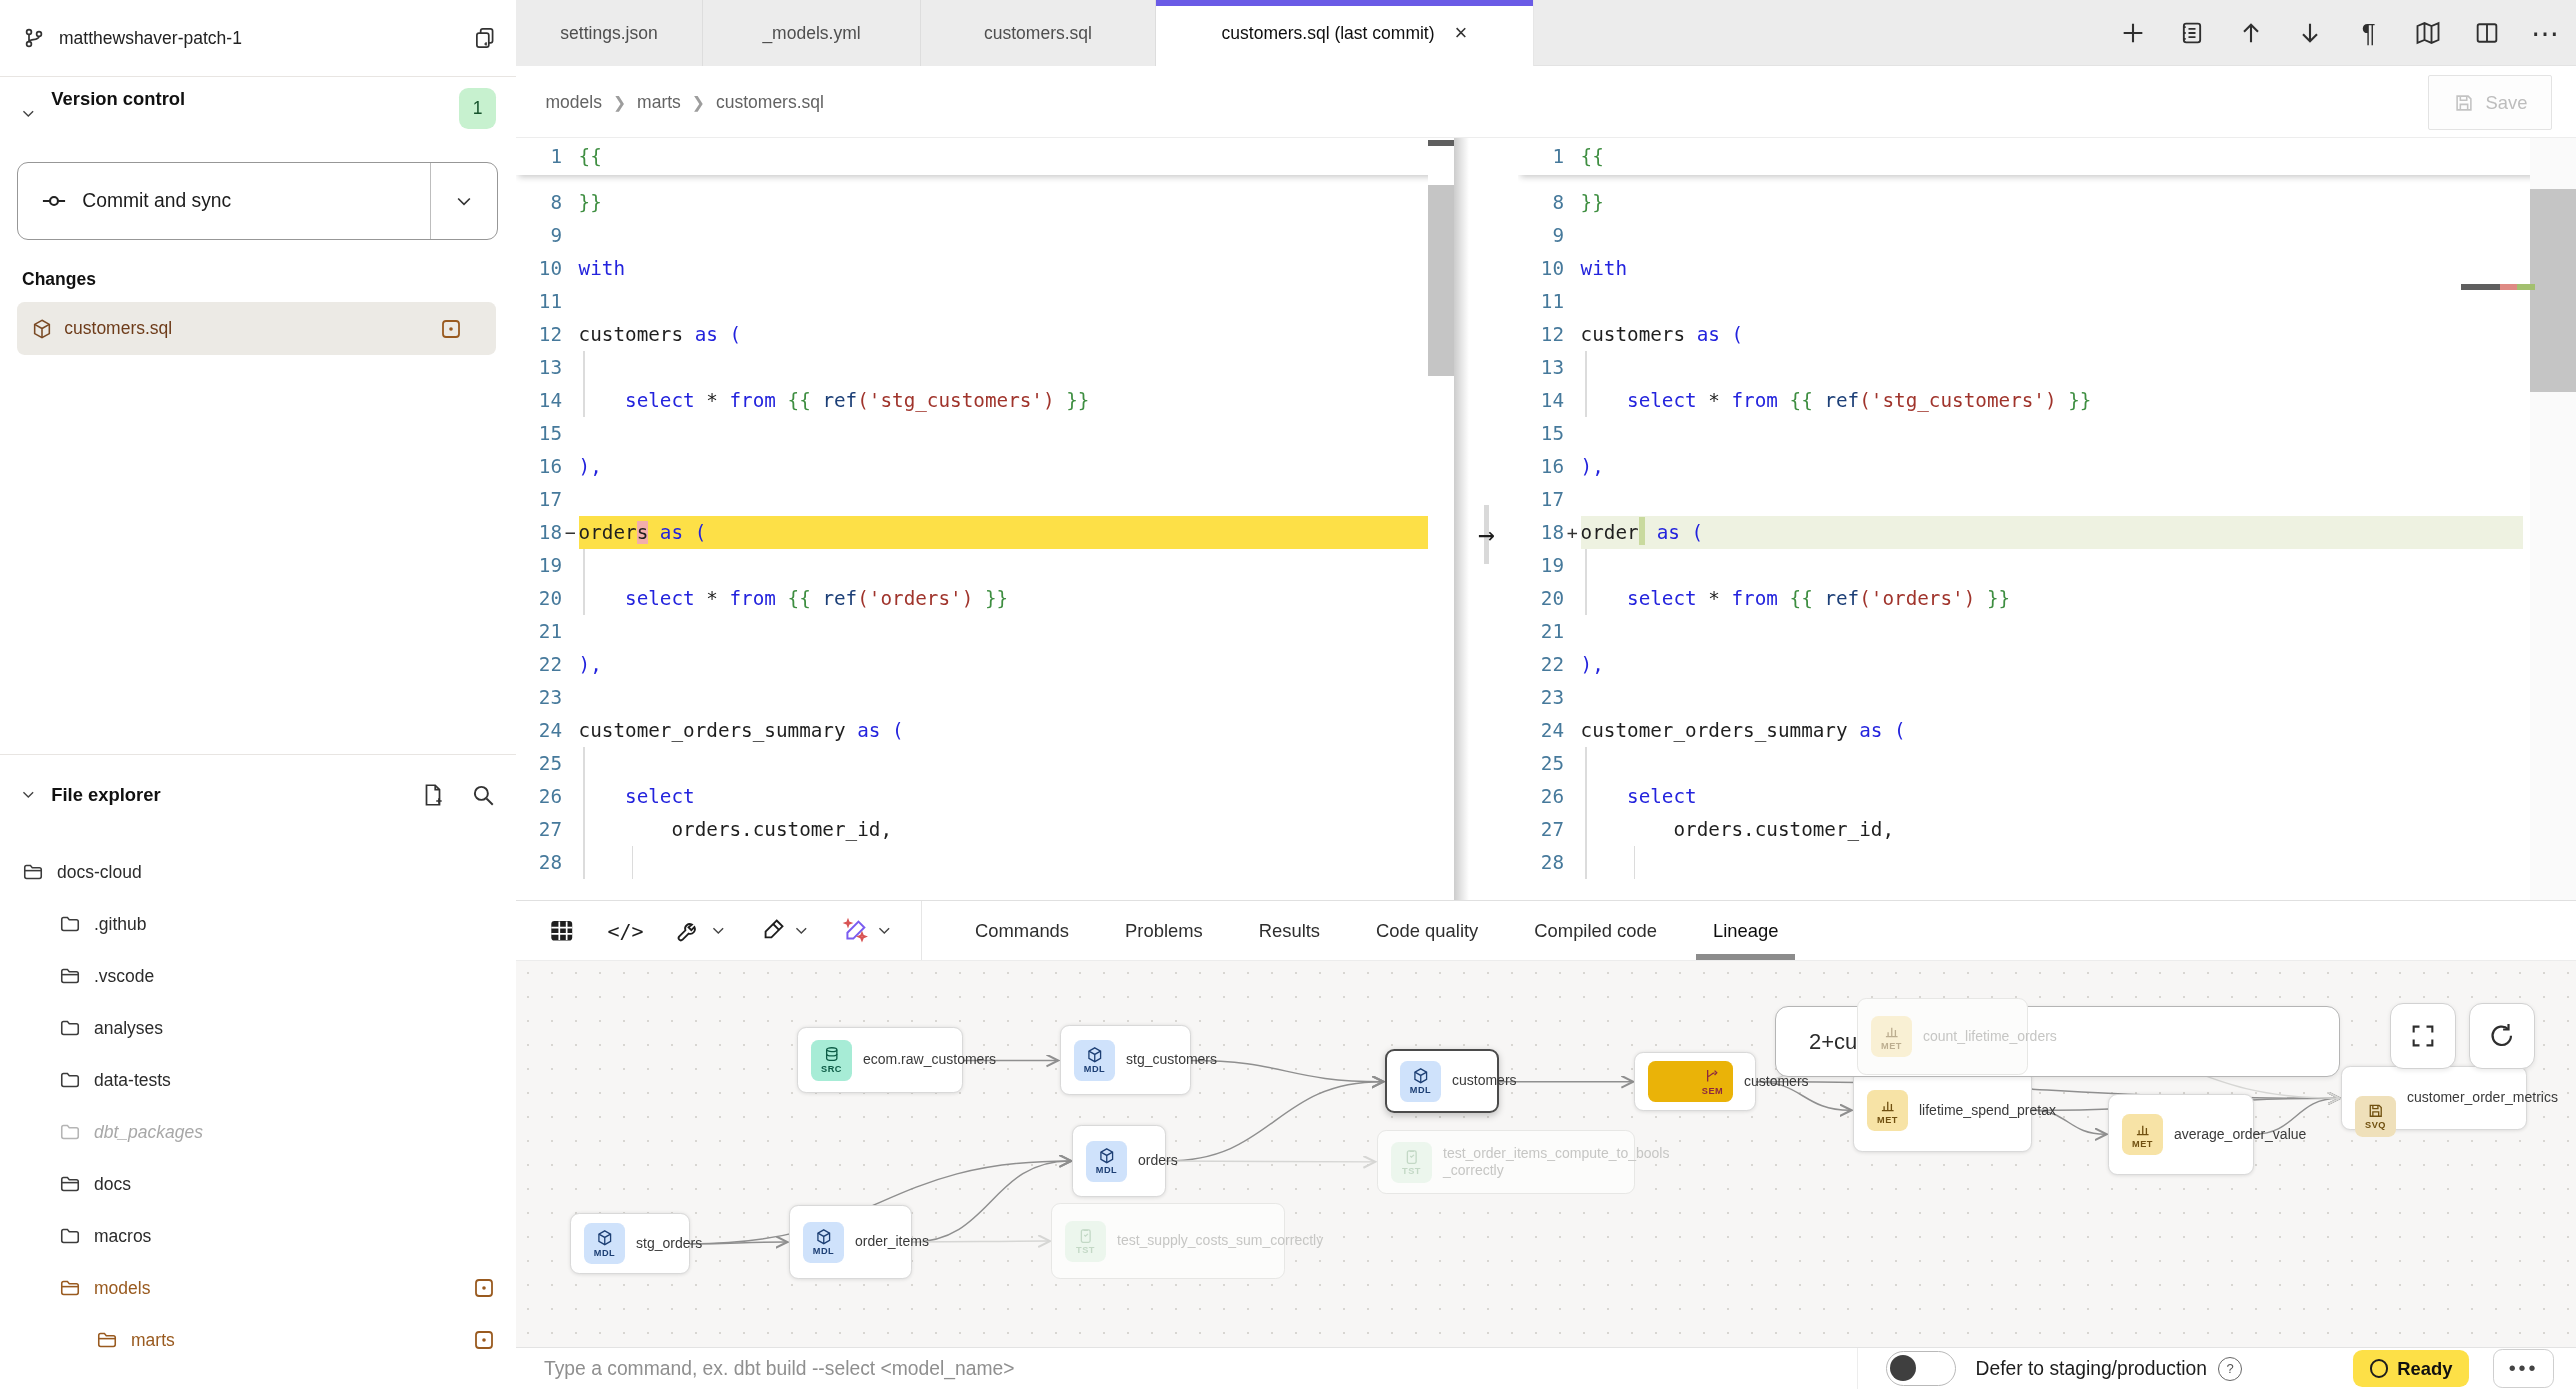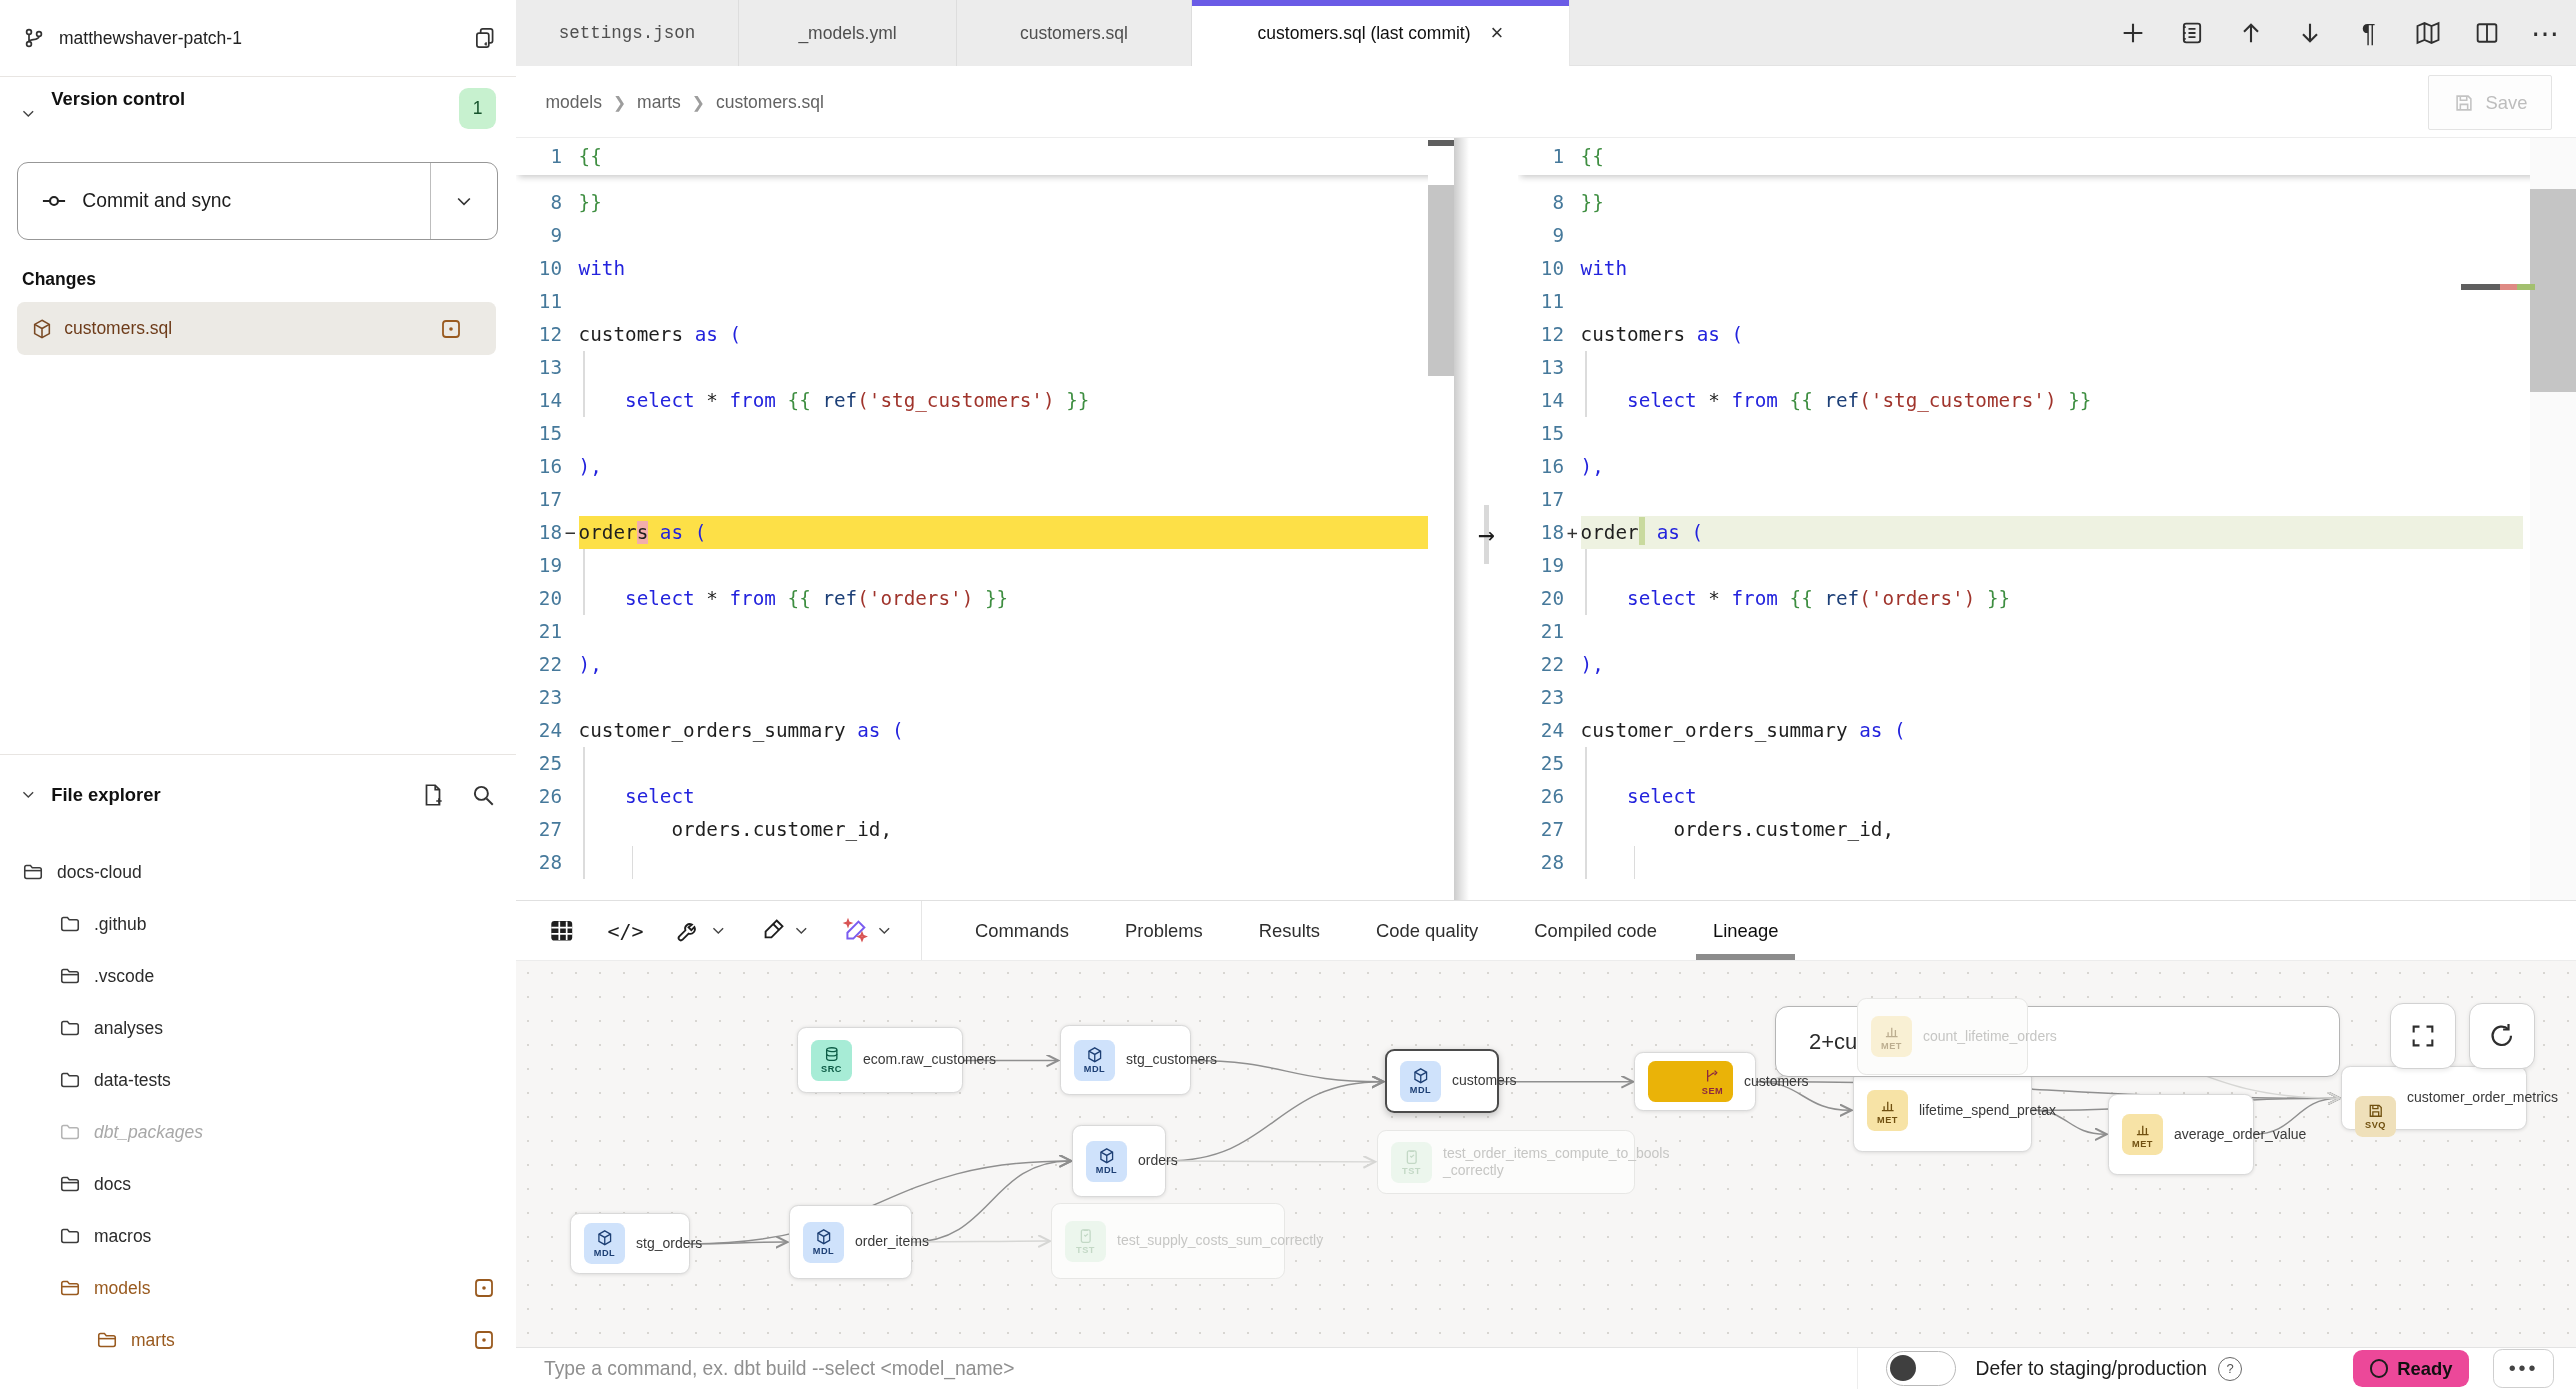--- a/index.html
+++ b/index.html
@@ -111,21 +111,21 @@
   #btn-refresh{left:1953px;}
 
   
   #statusbar{left:516px;top:1347px;width:2060px;height:42px;background:#fff;border-top:0.9px solid #e3e3e3;box-sizing:border-box;display:flex;align-items:center;}
   #cmd-placeholder{margin-left:28px;font-size:19.3px;color:#8f8f8f;flex:1;}
   #sb-divider{width:0;height:42px;border-left:0.9px solid #ededed;}
   #defer-toggle{margin-left:28px;width:70px;height:35px;border:1.8px solid #b9b9b9;border-radius:18.4px;position:relative;cursor:pointer;background:#fff;flex:none;box-sizing:border-box;}
   #defer-toggle .knob{position:absolute;left:3.7px;top:2.8px;width:26px;height:26px;border-radius:50%;background:#3f3f3f;}
   #defer-label{margin-left:20px;font-size:19.3px;color:#1d1d1d;}
   #help-icon{margin-left:11px;width:22px;height:22px;border:1.7px solid #666;border-radius:50%;display:flex;align-items:center;justify-content:center;font-size:13px;color:#555;}
-  #ready-pill{margin-left:111px;height:37px;background:#ec4899;border-radius:9.2px;display:flex;align-items:center;padding:0 16.6px;gap:9.2px;font-size:18.4px;font-weight:600;color:#101010;}
+  #ready-pill{margin-left:111px;height:37px;background:#fde047;border-radius:9.2px;display:flex;align-items:center;padding:0 16.6px;gap:9.2px;font-size:18.4px;font-weight:600;color:#101010;}
   #ready-pill .ring{width:18.4px;height:18.4px;border:2.3px solid #1d1d1d;border-radius:50%;box-sizing:border-box;}
   #more-btn{margin-left:24px;margin-right:22px;width:59px;height:37px;border:1.4px solid #cfcfcf;border-radius:9.2px;display:flex;align-items:center;justify-content:center;font-size:20px;letter-spacing:2.8px;color:#444;cursor:pointer;}
 </style>
 </head>
 <body>
 
 <div id="root">
 
   <div id="sidebar" class="abs">
     <div id="branch-row" class="abs">
@@ -321,21 +321,21 @@
             <svg width="24" height="24" viewBox="0 0 24 24" fill="none" stroke="currentColor" stroke-width="1.8">
               <rect x="4" y="4" width="16" height="16" rx="3"></rect>
               <circle cx="12" cy="12" r="1.8" fill="currentColor" stroke="none"></circle>
             </svg>
           </span>
         </div>
       </div>
   </div>
 
   <div id="tabbar" class="abs">
-      <div class="tab" style="width: 223px; box-sizing: border-box; font-family: Liberation Mono, monospace;">
+      <div class="tab" style="width: 187px; box-sizing: border-box;">
         <span>settings.json</span>
       </div>
       <div class="tab" style="width: 218px; box-sizing: border-box;">
         <span>_models.yml</span>
       </div>
       <div class="tab" style="width: 235px; box-sizing: border-box;">
         <span>customers.sql</span>
       </div>
       <div class="tab active" style="width: 378px; box-sizing: border-box;">
         <span>customers.sql (last commit)</span>

